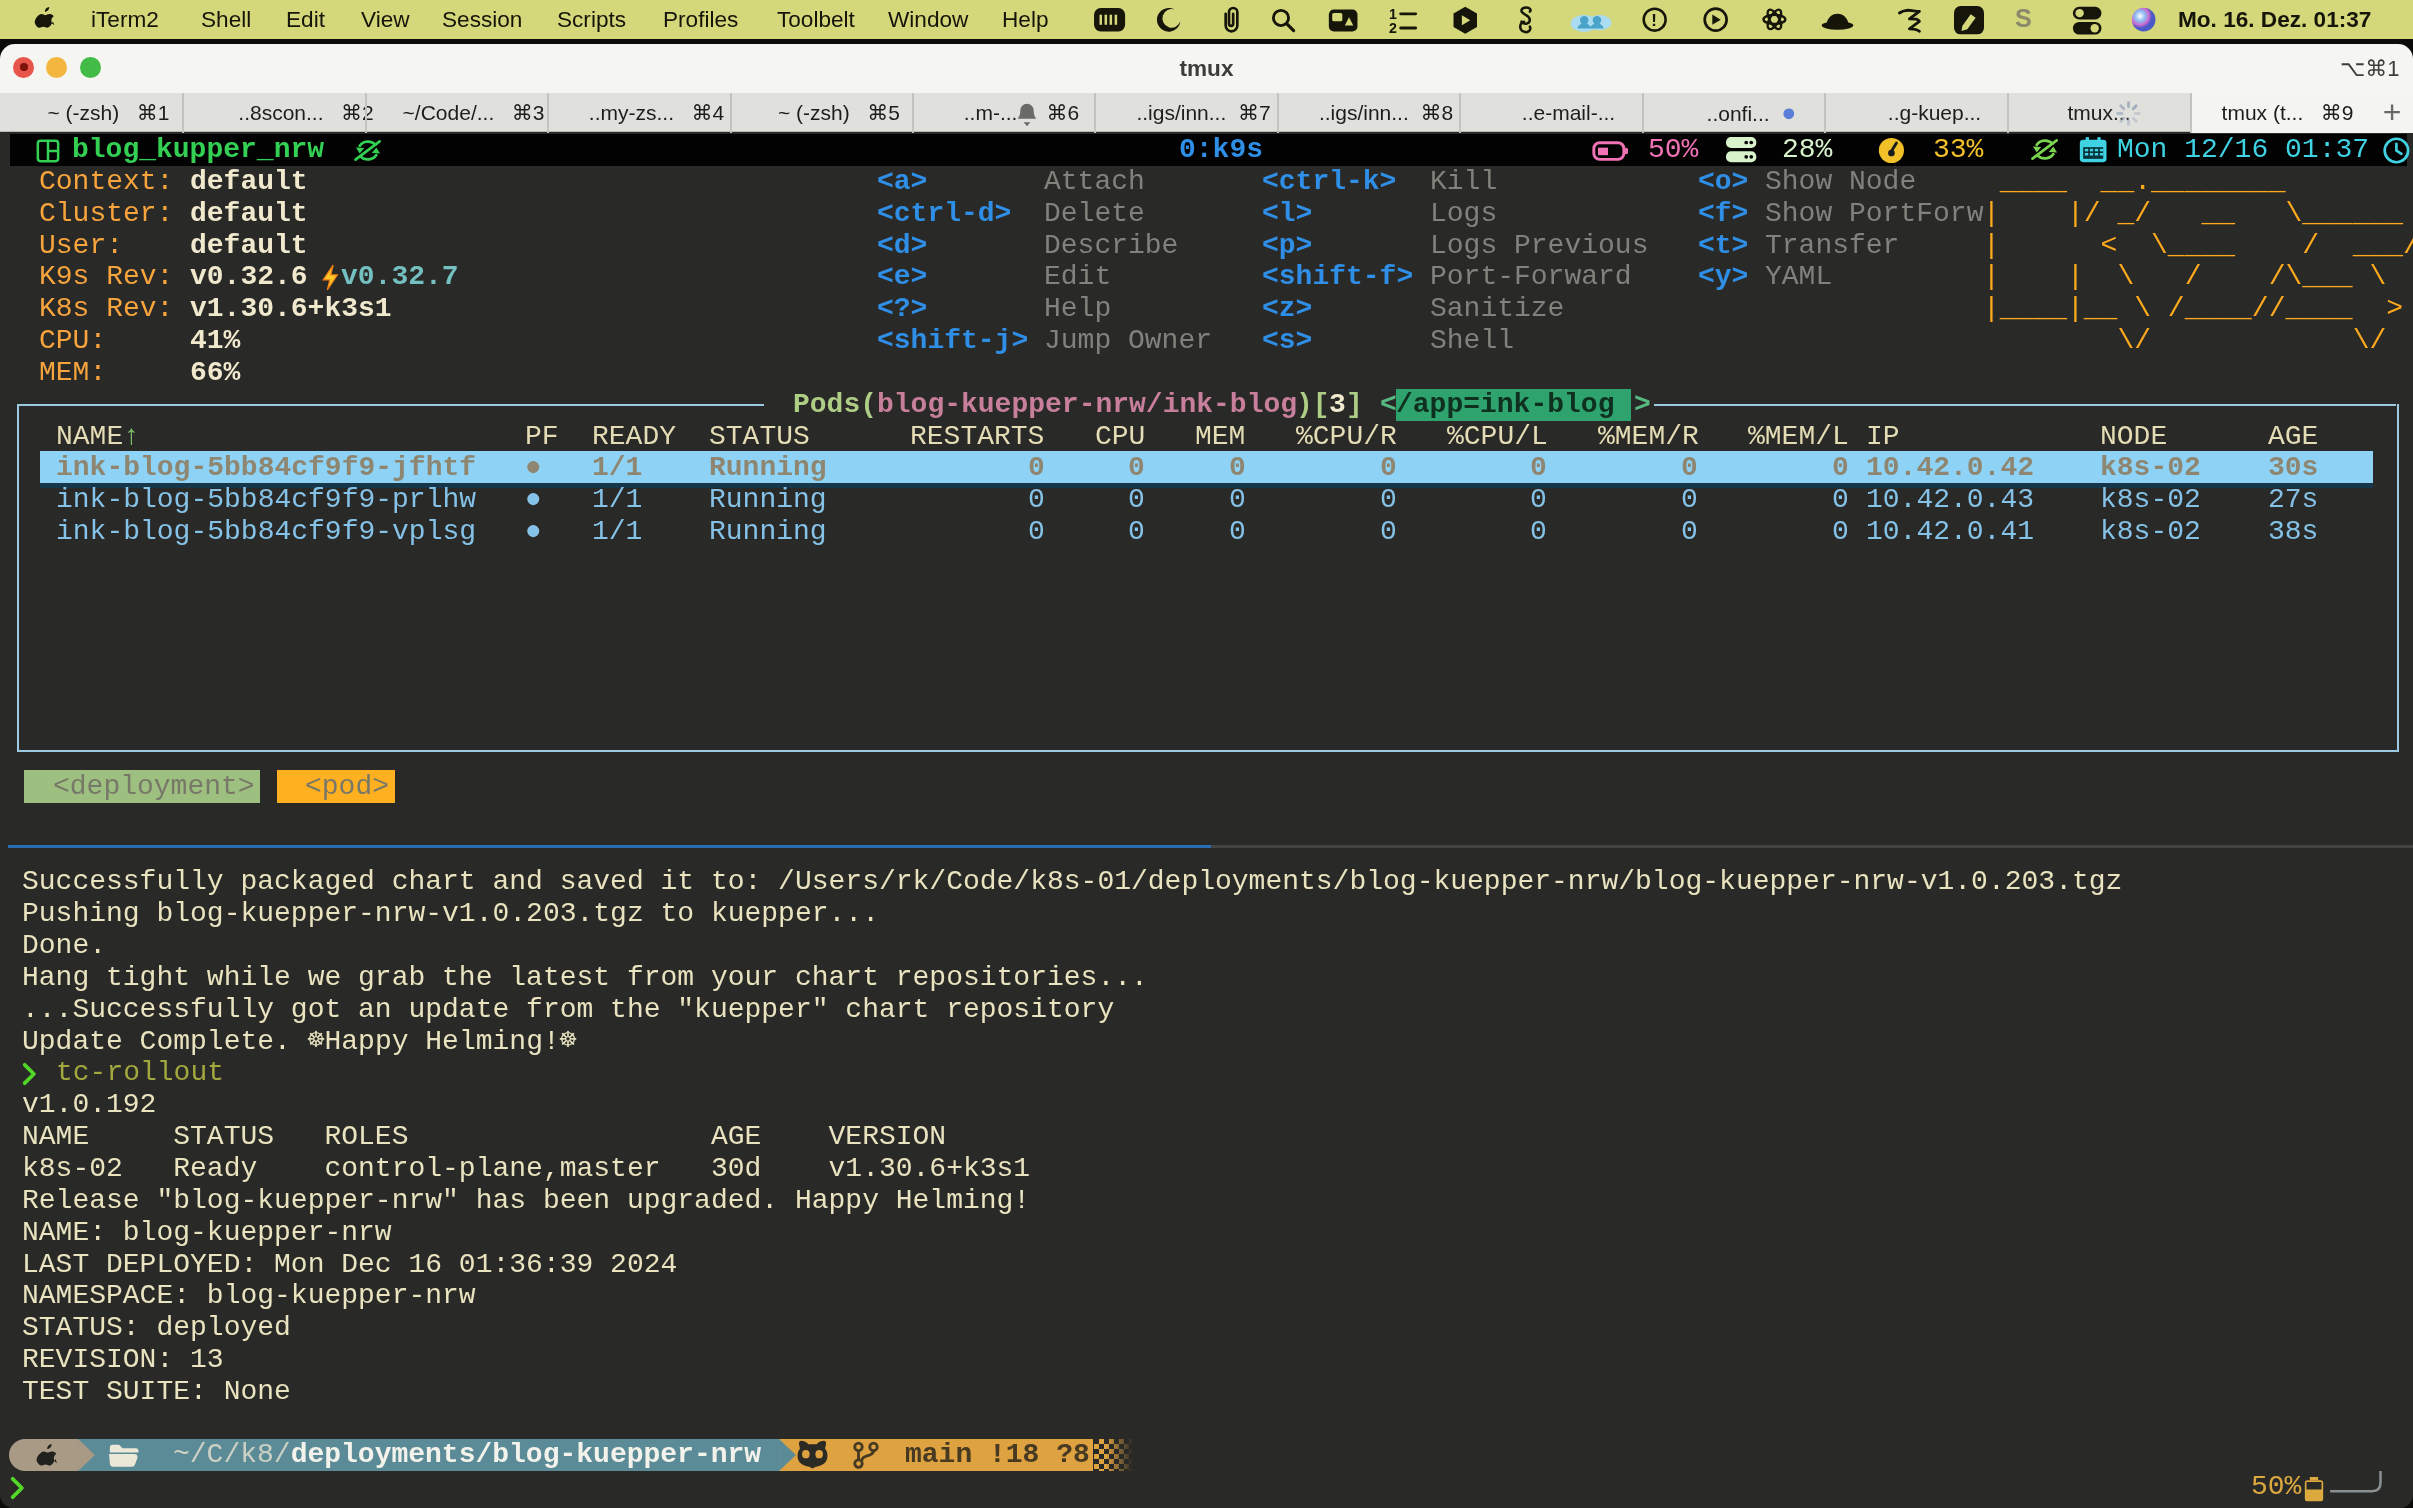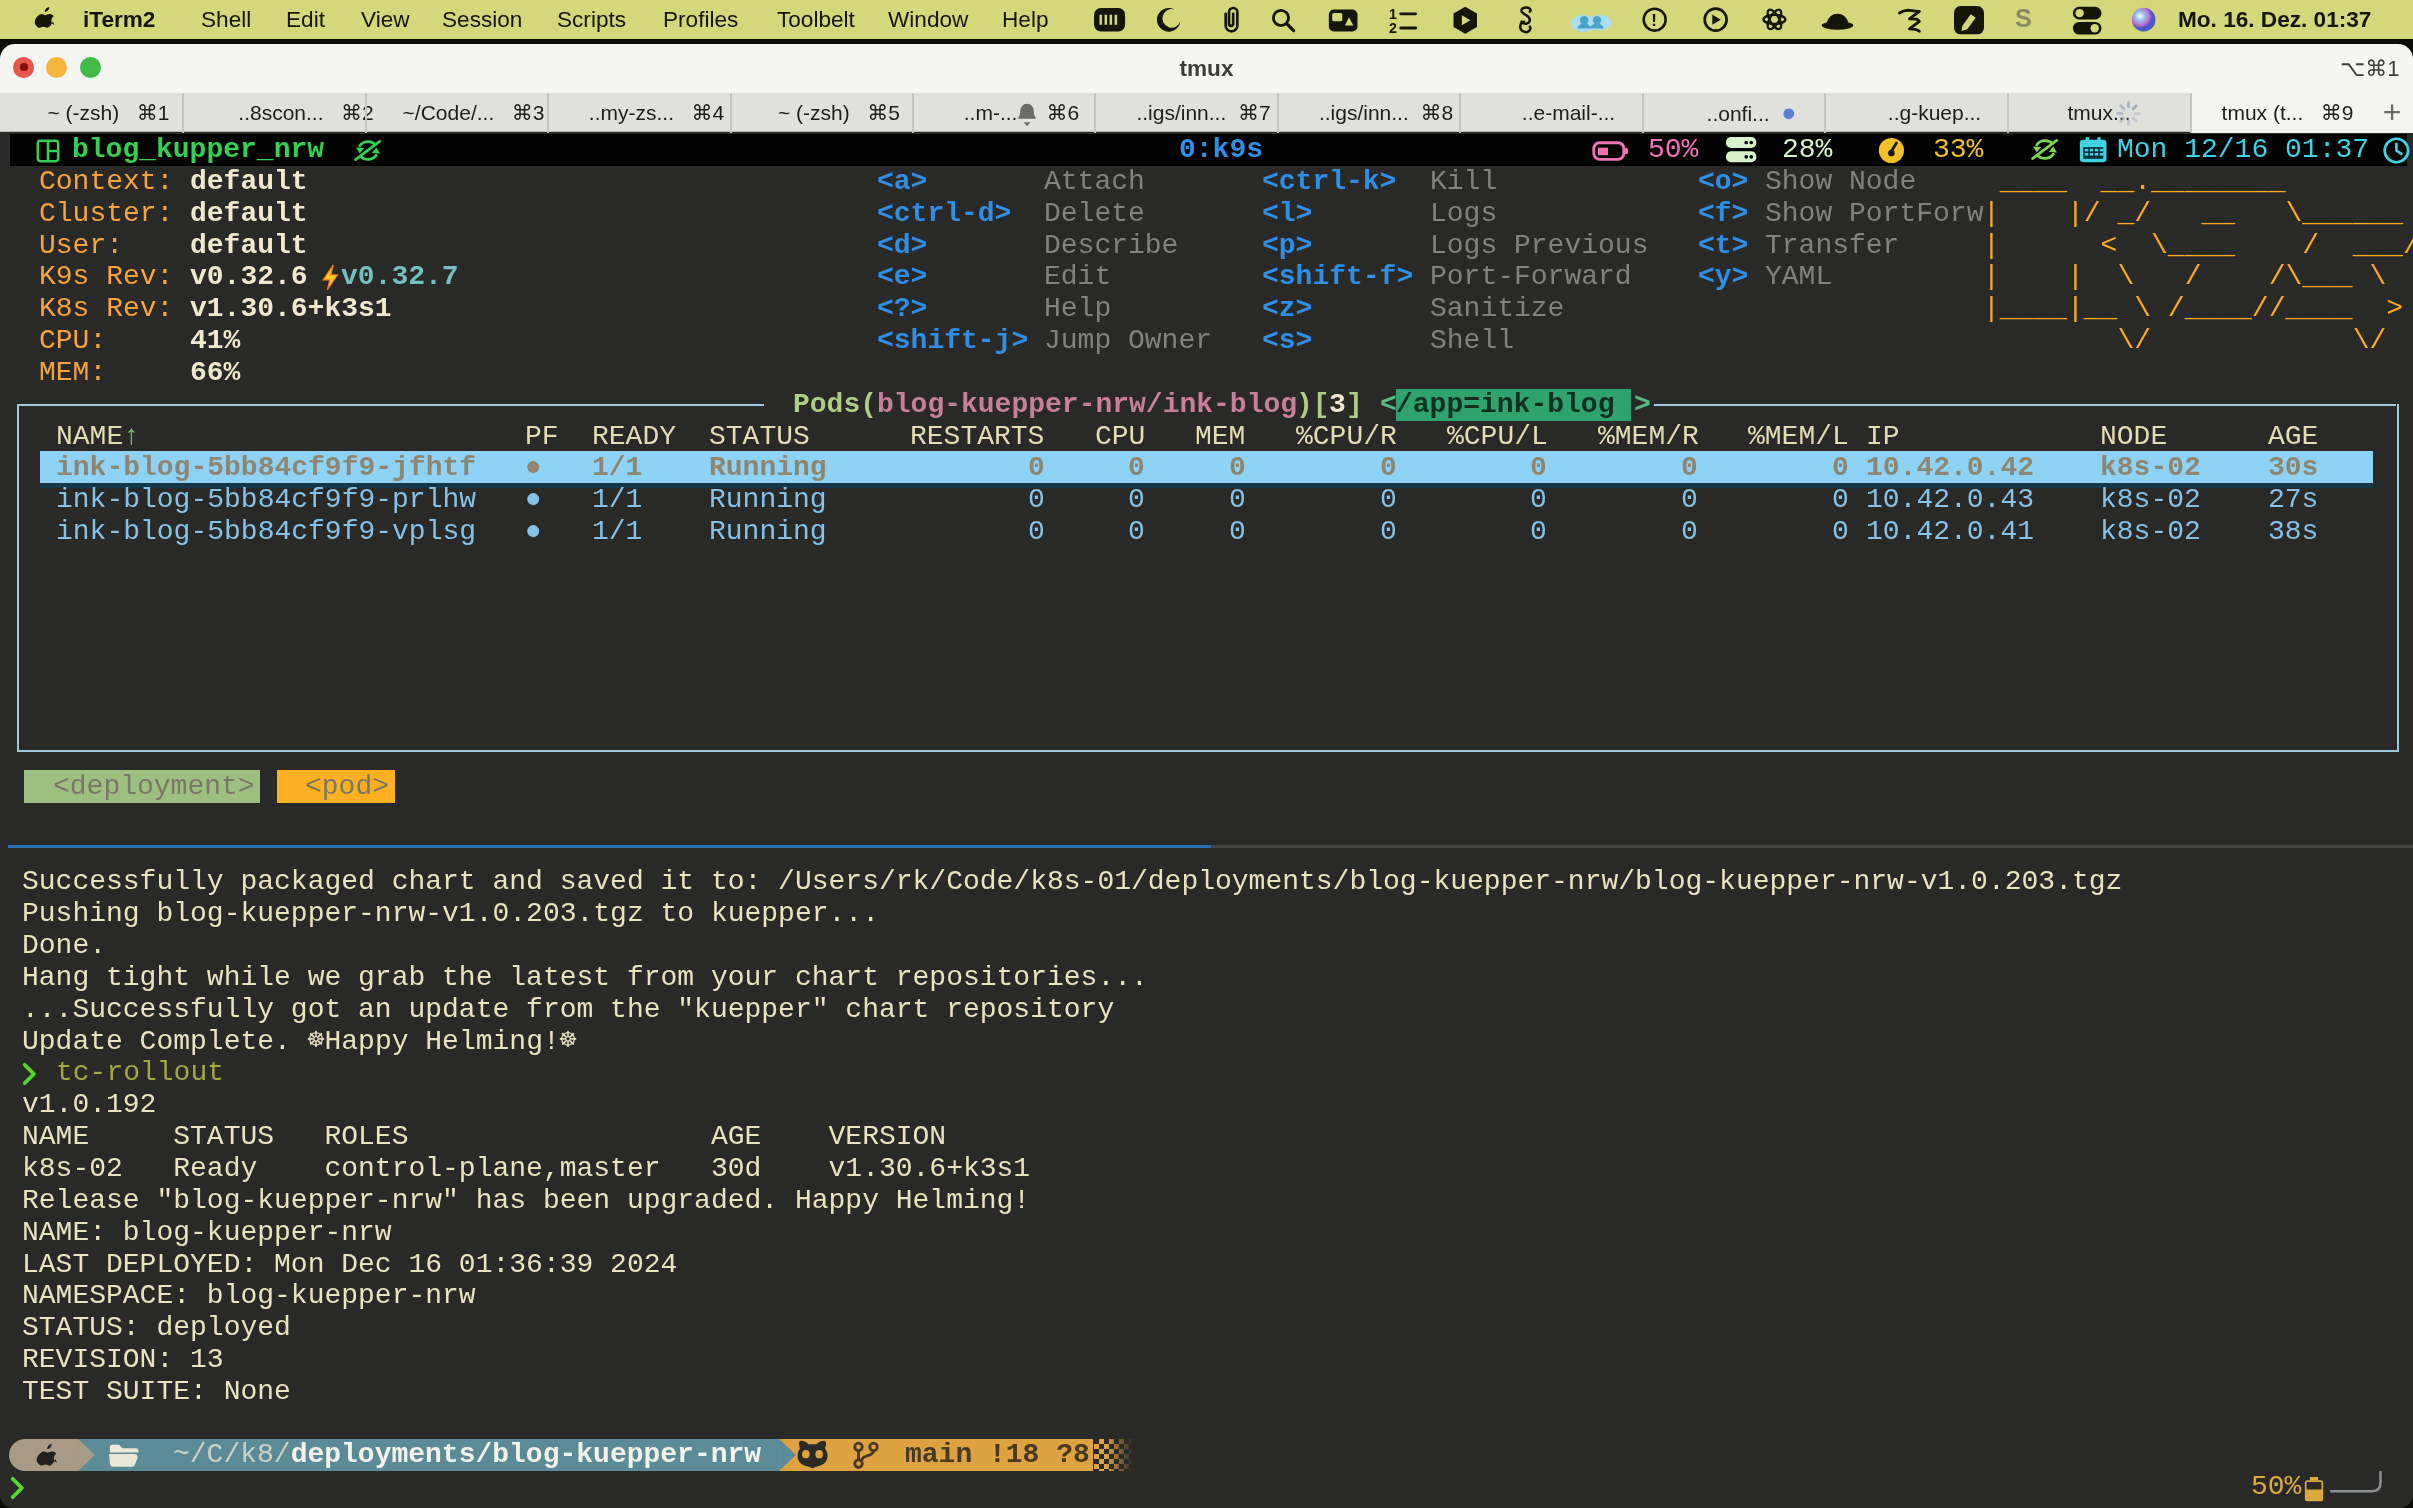--- a/index.html
+++ b/index.html
@@ -34,21 +34,21 @@
 .fgrn{color:#58b983;font-weight:bold;}
 .selr{color:#8e8671;font-weight:bold;}
 .olv{color:#a2a73e;}
 svg{position:absolute;overflow:visible;}
 </style></head>
 <body>
 <div id="menubar">
 <svg class="micon" style="left:35px;top:7.5px" width="22" height="25" viewBox="0 0 26 30">
       <path fill="#15150a" d="M17.5 1.5c.3 1.8-.5 3.6-1.6 4.9-1.1 1.3-2.9 2.3-4.6 2.2-.3-1.7.6-3.5 1.6-4.7C14.1 2.6 16 1.6 17.5 1.5zM22.9 22.7c-.8 1.8-1.2 2.6-2.2 4.2-1.4 2.2-3.4 5-5.9 5-2.2 0-2.8-1.5-5.8-1.5-3 0-3.7 1.5-5.9 1.5-2.5 0-4.3-2.5-5.7-4.7C-6.5 21.4 1.7 12 6.5 11.9c2.2 0 4 1.6 5.4 1.6 1.4 0 3.7-1.9 6.3-1.6 1.1 0 4.1.4 6.1 3.3-.2.1-3.6 2.1-3.6 6.2 0 4.9 4.3 6.6 4.4 6.6z" transform="scale(0.82) translate(3,-3)"></path>
     </svg>
-<span class="mi" style="left:83px;font-weight:bold">iTerm2</span>
+<span class="mi" style="left:91px;font-weight:normal">iTerm2</span>
 <span class="mi" style="left:201px">Shell</span>
 <span class="mi" style="left:286px">Edit</span>
 <span class="mi" style="left:361px">View</span>
 <span class="mi" style="left:442px">Session</span>
 <span class="mi" style="left:557px">Scripts</span>
 <span class="mi" style="left:663px">Profiles</span>
 <span class="mi" style="left:777px">Toolbelt</span>
 <span class="mi" style="left:888px">Window</span>
 <span class="mi" style="left:1002px">Help</span>
 <svg class="micon" style="left:1094px;top:8.4px" width="32" height="23.5" viewBox="0 0 38 28">

